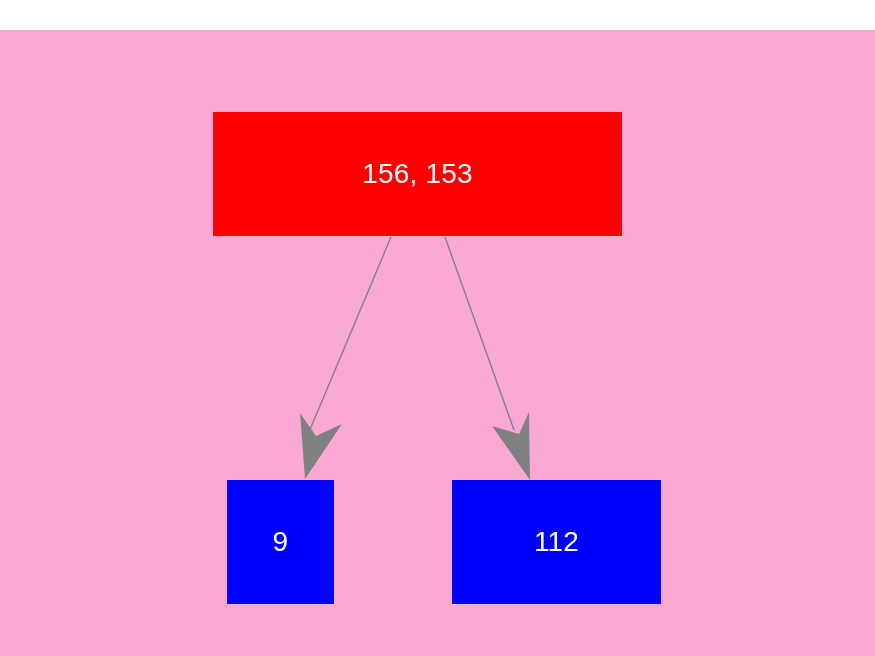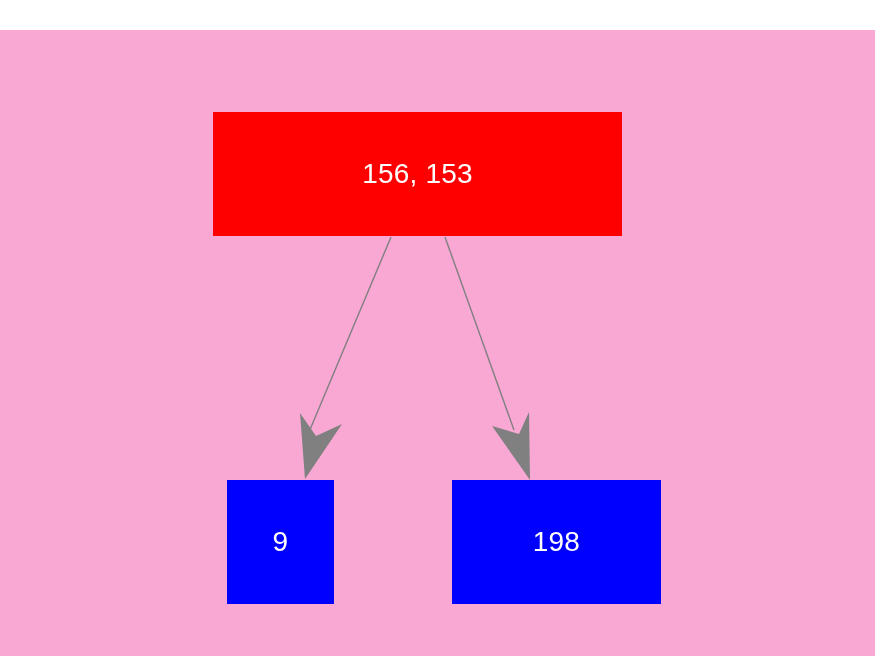--- a/index.html
+++ b/index.html
@@ -86,16 +86,16 @@
 
   <div class="node node-root">
     <span class="node-label">156, 153</span>
   </div>
 
   <div class="node node-left">
     <span class="node-label">9</span>
   </div>
 
   <div class="node node-right">
-    <span class="node-label">198</span>
+    <span class="node-label">112</span>
   </div>
 
 </div>
 
 </body></html>

